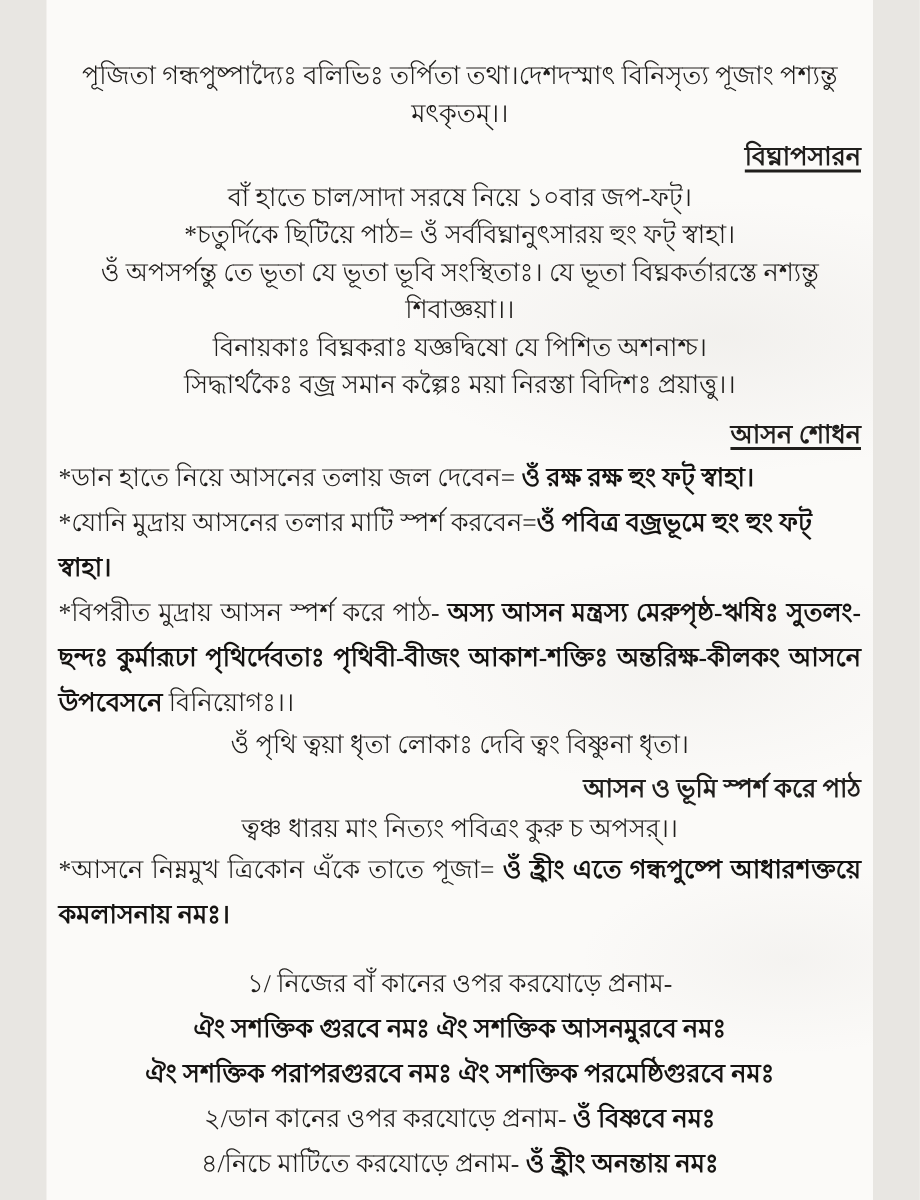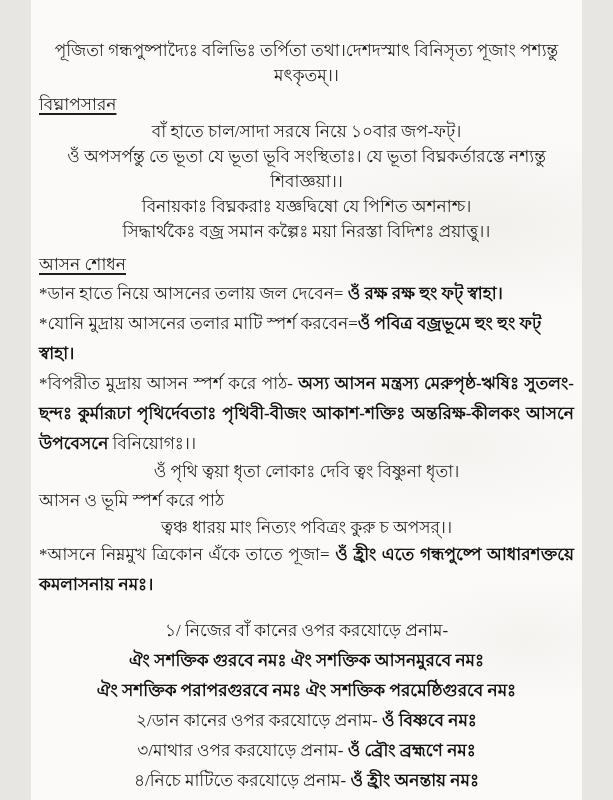--- a/index.html
+++ b/index.html
@@ -18,37 +18,38 @@
     color:#201e1c;
     font-size:17px;
     line-height:25px;
     overflow:hidden;
   }
   .line{white-space:normal;}
   .c{text-align:center;}
   .l{text-align:left;}
   .j{text-align:justify;}
   .b{font-weight:bold;color:#151311;}
-  .heading{font-weight:normal;text-align:left;margin-top:4px;margin-bottom:2px;}
+  .heading{font-weight:bold;text-align:right;margin-top:4px;margin-bottom:2px;}
   .heading .u{text-decoration:underline;text-underline-offset:3px;text-decoration-thickness:1.5px;}
   .gap-sm{margin-top:8px;}
   .gap-md{margin-top:16px;}
   .spaced{line-height:30px;font-family:Liberation Serif, serif;}
 </style>
 </head>
 <body>
 
 <div class="page">
 
   <div class="line c">পূজিতা গন্ধপুষ্পাদ্যৈঃ বলিভিঃ তর্পিতা তথা।দেশদস্মাৎ বিনিসৃত্য পূজাং পশ্যন্তু মৎকৃতম্।।</div>
 
   <div class="line heading"><span class="u">বিঘ্নাপসারন</span></div>
 
   <div class="line c">বাঁ হাতে চাল/সাদা সরষে নিয়ে ১০বার জপ-ফট্।</div>
 
+  <div class="line c">*চতুর্দিকে ছিটিয়ে পাঠ= ওঁ সর্ববিঘ্নানুৎসারয় হুং ফট্ স্বাহা।</div>
 
   <div class="line c">ওঁ অপসর্পন্তু তে ভূতা যে ভূতা ভূবি সংস্থিতাঃ। যে ভূতা বিঘ্নকর্তারস্তে নশ্যন্তু শিবাজ্ঞয়া।।</div>
 
   <div class="line c">বিনায়কাঃ বিঘ্নকরাঃ যজ্ঞদ্বিষো যে পিশিত অশনাশ্চ।</div>
 
   <div class="line c">সিদ্ধার্থকৈঃ বজ্র সমান কল্পৈঃ ময়া নিরস্তা বিদিশঃ প্রয়াত্তু।।</div>
 
   <div class="line heading gap-sm"><span class="u">আসন শোধন</span></div>
 
   <div class="line l spaced"><span>*ডান হাতে নিয়ে আসনের তলায় জল দেবেন= </span><span class="b">ওঁ রক্ষ রক্ষ হুং ফট্ স্বাহা।</span></div>
@@ -68,19 +69,18 @@
   <div class="line j spaced"><span>*আসনে নিম্নমুখ ত্রিকোন এঁকে তাতে পূজা= </span><span class="b">ওঁ হ্রীং এতে গন্ধপুষ্পে আধারশক্তয়ে কমলাসনায় নমঃ।</span></div>
 
   <div class="line c spaced gap-md">১/ নিজের বাঁ কানের ওপর করযোড়ে প্রনাম-</div>
 
   <div class="line c b spaced">ঐং সশক্তিক গুরবে নমঃ ঐং সশক্তিক আসনমুরবে নমঃ</div>
 
   <div class="line c b spaced">ঐং সশক্তিক পরাপরগুরবে নমঃ ঐং সশক্তিক পরমেষ্ঠিগুরবে নমঃ</div>
 
   <div class="line c spaced"><span>২/ডান কানের ওপর করযোড়ে প্রনাম- </span><span class="b">ওঁ বিষ্ণবে নমঃ</span></div>
 
-  <div class="line c spaced"><span>৩/মাথার ওপর করযোড়ে প্রনাম- </span><span class="b">ওঁ ব্রৌং ব্রহ্মণে নমঃ</span></div>
 
   <div class="line c spaced"><span>৪/নিচে মাটিতে করযোড়ে প্রনাম- </span><span class="b">ওঁ হ্রীং অনন্তায় নমঃ</span></div>
 
   <div class="line c spaced"></div>
 
 </div>
 
 </body></html>

